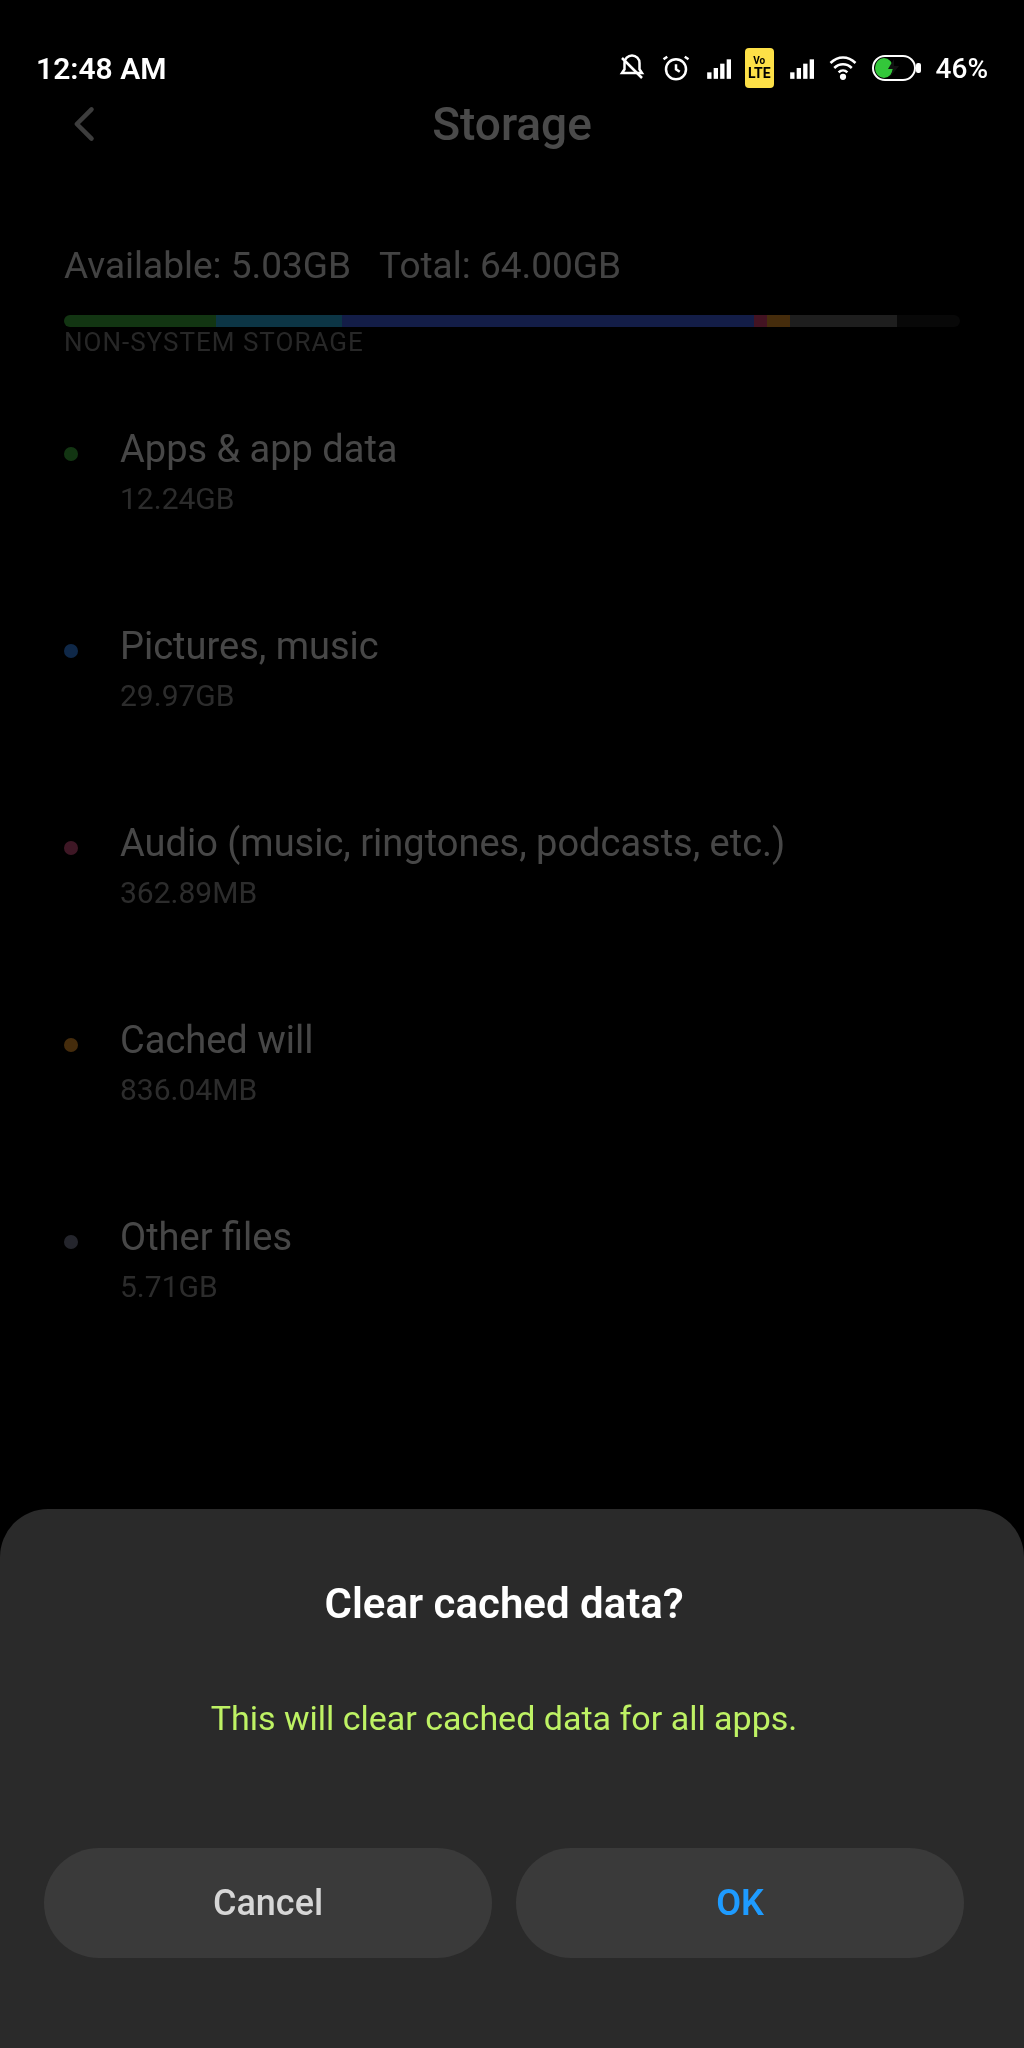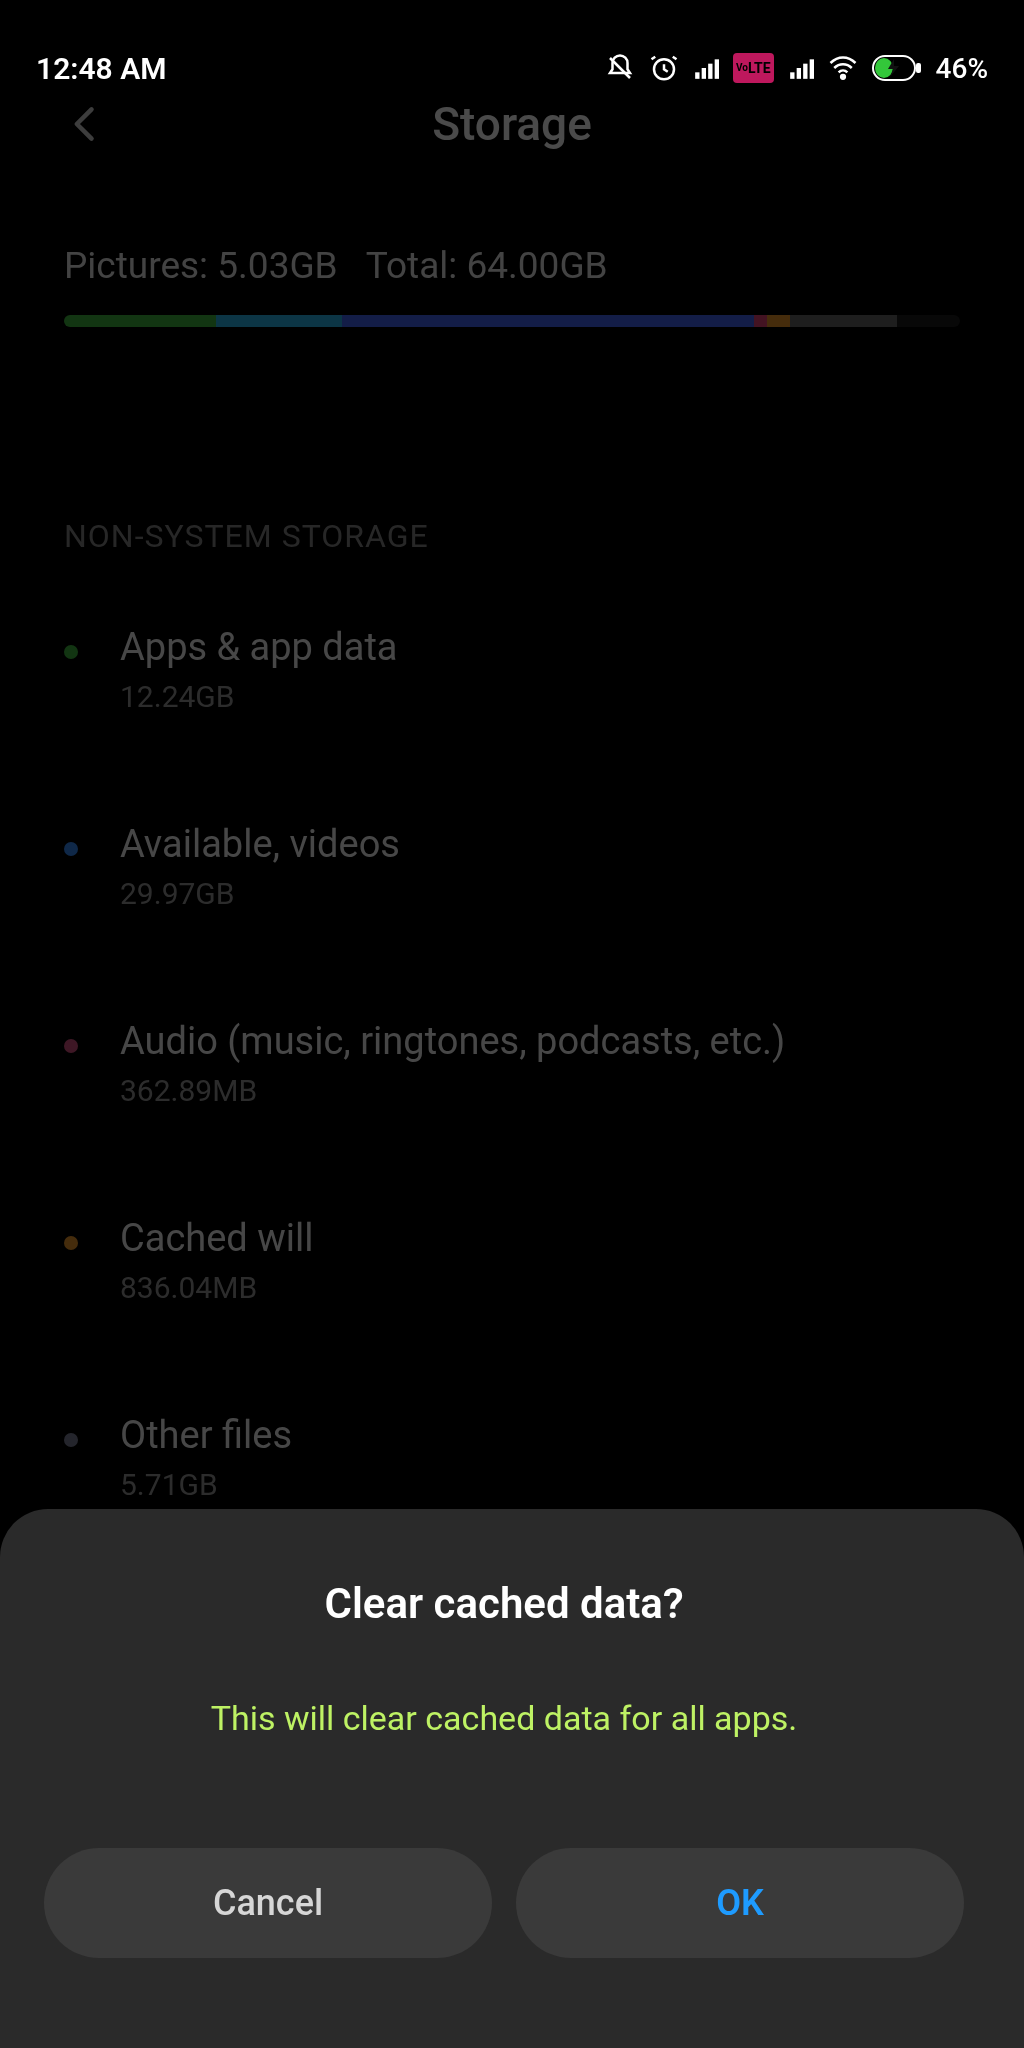--- a/index.html
+++ b/index.html
@@ -76,22 +76,21 @@
     margin-top: 28px;
     height: 12px;
     width: 100%;
     display: flex;
     border-radius: 6px;
     overflow: hidden;
   }
   .seg { height: 100%; }
 
   .section-title {
-    margin-top: 190px;
-    font-size: 32px;
+    font-size: 26px;
     letter-spacing: 1px;
     color: #7a7a7a;
   }
 
   .cat-list { margin-top: 70px; }
   .cat-item {
     display: flex;
     align-items: flex-start;
     gap: 42px;
     margin-bottom: 108px;
@@ -142,27 +141,27 @@
     font-size: 36px;
     font-weight: 500;
     cursor: pointer;
   }
   .dlg-cancel { color: #d6d6d6; }
   .dlg-ok     { color: #1e9bff; font-weight: 600; }
 
   .volte-badge {
     font-size: 14px;
     font-weight: 700;
-    background: #be185d;
+    background: #fde047;
     color: #000;
     border-radius: 4px;
     padding: 8px 3px;
     line-height: 1;
     display: flex;
-    flex-direction: row;
+    flex-direction: column;
     align-items: center;
   }
   .volte-badge span:first-child { font-size: 10px; }
 </style>
 </head>
 <body>
 
 <div class="status-bar">
   <div>12:48 AM</div>
   <div class="status-right">
@@ -221,21 +220,21 @@
       <svg width="44" height="44" viewBox="0 0 24 24" fill="none" stroke="#bdbdbd" stroke-width="2.5" stroke-linecap="round" stroke-linejoin="round">
         <polyline points="15 4 7 12 15 20"></polyline>
       </svg>
     </div>
     <div class="page-title">Storage</div>
   </div>
 
   <div class="summary">
     <div class="summary-line">
       <span>
-        <span>Pictures:</span>
+        <span>Available:</span>
         <span>5.03GB</span>
       </span>
       <span>
         <span>Total:</span>
         <span>64.00GB</span>
       </span>
     </div>
     <div class="storage-bar" id="storage-bar">
         <div class="seg" style="width: 17%; background: rgb(58, 166, 58);"></div>
         <div class="seg" style="width: 14%; background: rgb(38, 164, 214);"></div>
@@ -253,21 +252,21 @@
       <div class="cat-item">
         <div class="dot" style="background: rgb(58, 166, 58);"></div>
         <div class="cat-text">
           <div class="cat-label">Apps &amp; app data</div>
           <div class="cat-size">12.24GB</div>
         </div>
       </div>
       <div class="cat-item">
         <div class="dot" style="background: rgb(47, 125, 224);"></div>
         <div class="cat-text">
-          <div class="cat-label">Available, videos</div>
+          <div class="cat-label">Pictures, music</div>
           <div class="cat-size">29.97GB</div>
         </div>
       </div>
       <div class="cat-item">
         <div class="dot" style="background: rgb(192, 74, 116);"></div>
         <div class="cat-text">
           <div class="cat-label">Audio (music, ringtones, podcasts, etc.)</div>
           <div class="cat-size">362.89MB</div>
         </div>
       </div>

